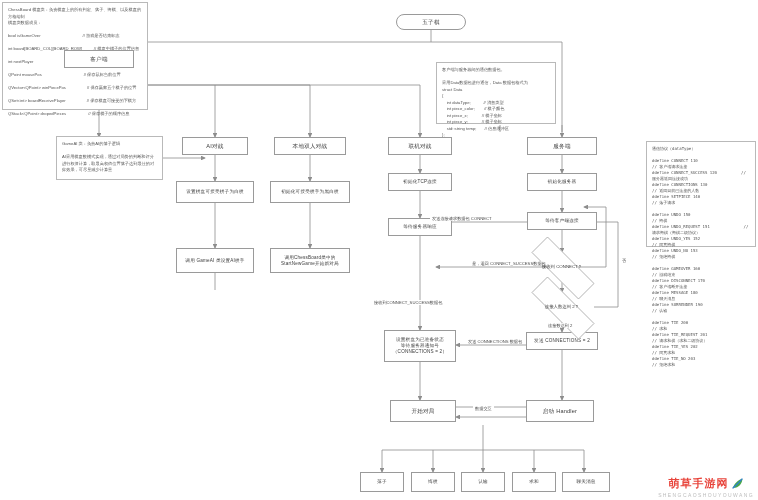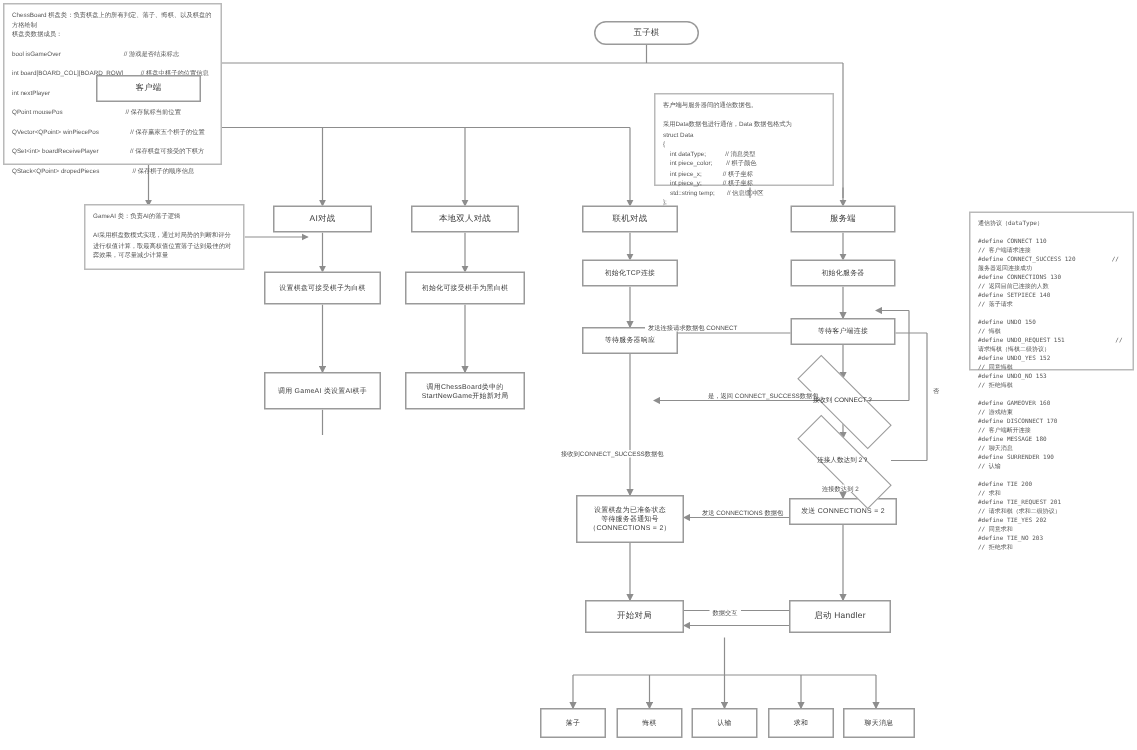--- a/index.html
+++ b/index.html
@@ -265,14 +265,24 @@
   <div class="elabel" style="left:372px;top:300px;">接收到CONNECT_SUCCESS数据包</div>
 
   <div class="elabel" style="left:466px;top:339px;">发送 CONNECTIONS 数据包</div>
 
   <div class="elabel" style="left:546px;top:323px;">连接数达到 2</div>
 
   <div class="elabel" style="left:620px;top:258px;">否</div>
 
   <div class="elabel" style="left:473px;top:406px;">数据交互</div>
 
+  <div class="wm">
+    <div class="wm-row">
+      <span class="wm-txt">萌草手游网</span>
+      <svg class="wm-leaf" viewBox="0 0 24 24">
+        <path d="M3 21 C6 12 13 5 21 3 C21 12 14 20 5 20 Z" fill="#4aa84a"></path>
+        <path d="M3 21 C8 16 14 11 21 3" stroke="#2f7fd0" stroke-width="2.5" fill="none"></path>
+      </svg>
+    </div>
+    <div class="wm-sub">SHENGCAOSHOUYOUWANG</div>
+  </div>
 
 </div>
 
 </body></html>

